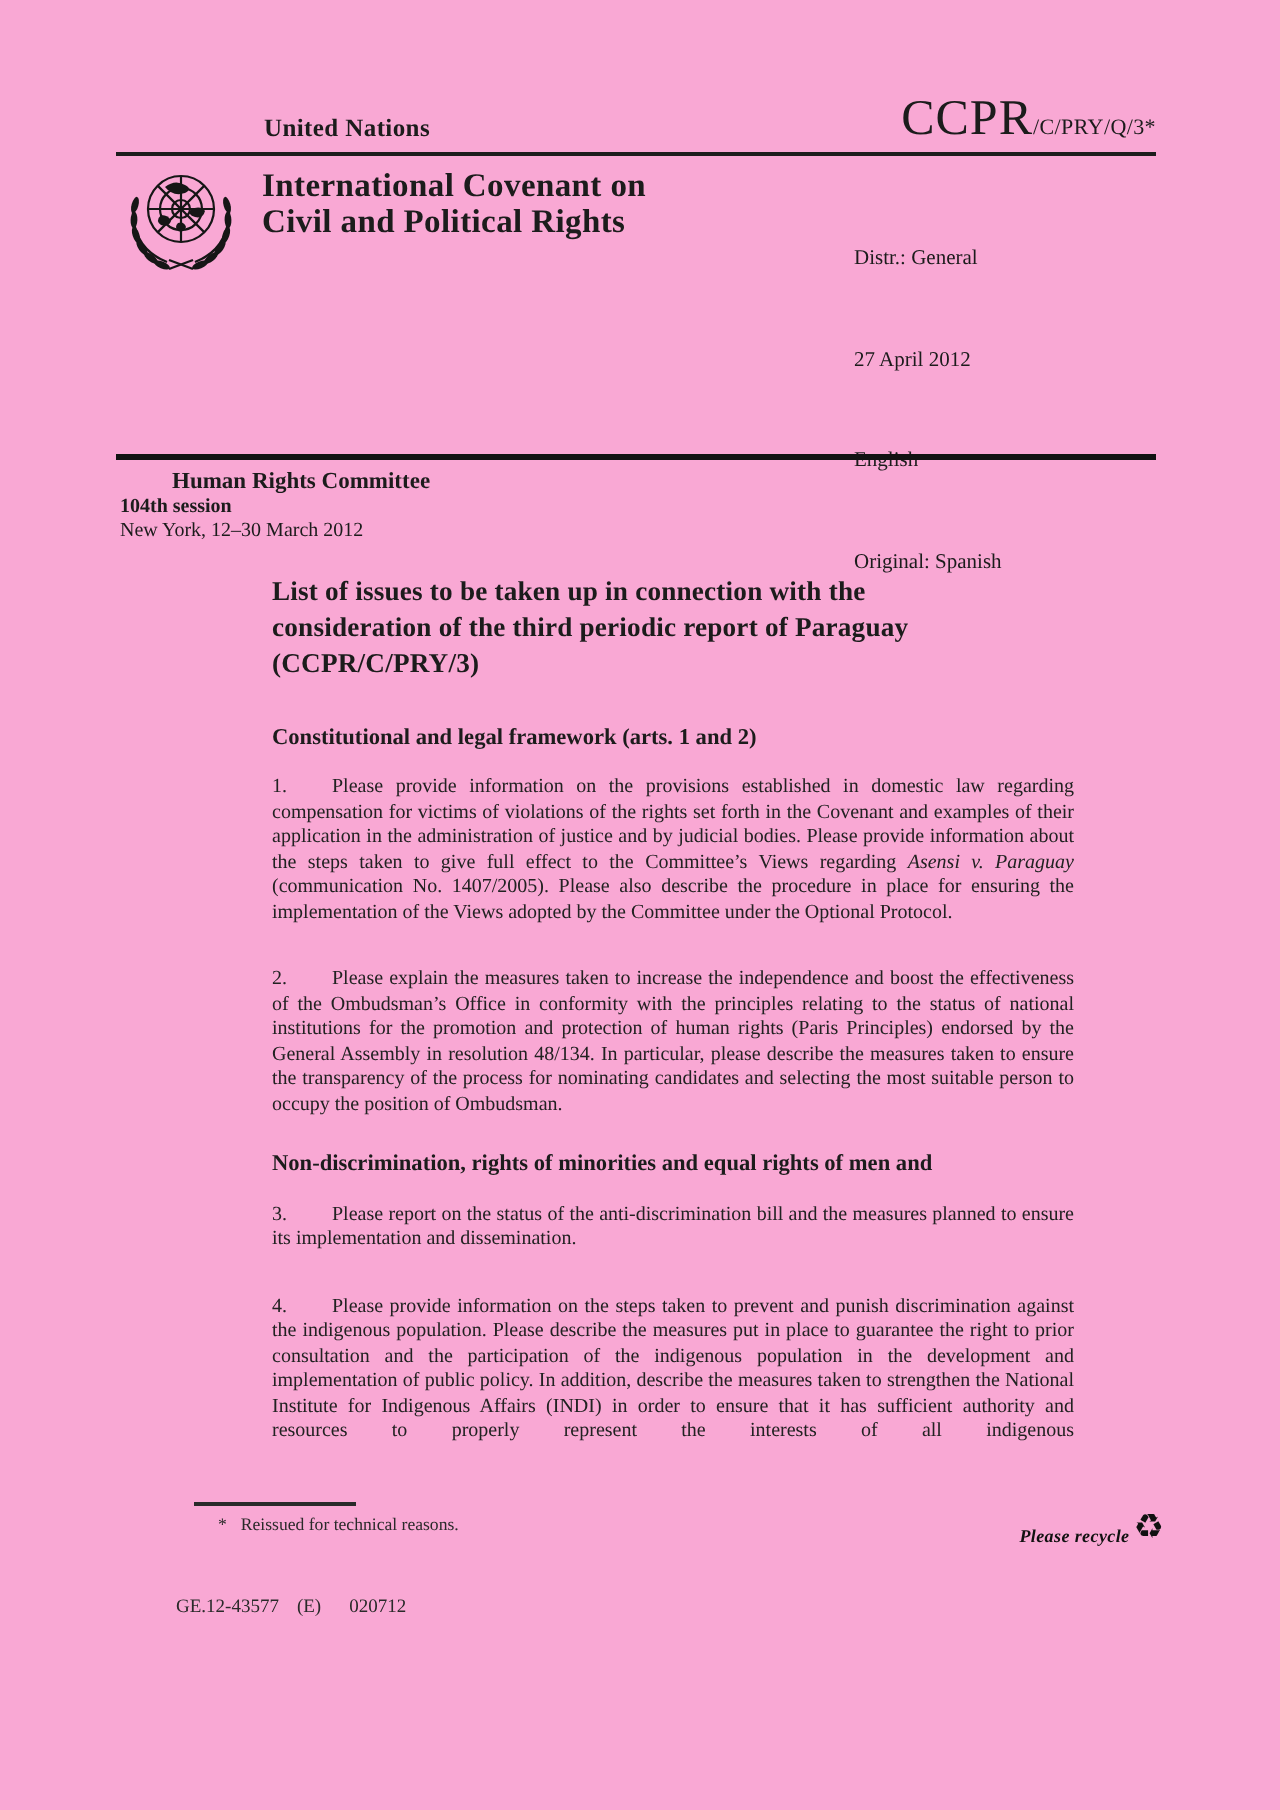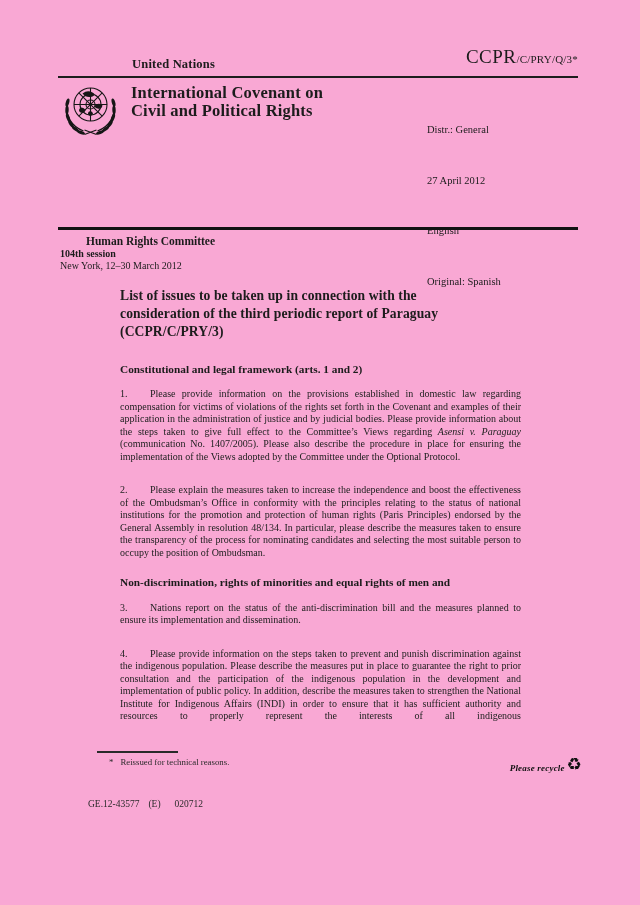--- a/index.html
+++ b/index.html
@@ -13,21 +13,21 @@
   }
   
   .org-name{
     position:absolute;left:132px;top:57px;
     font-size:12.5px;font-weight:bold;letter-spacing:.2px;
   }
   .doc-symbol{
     position:absolute;right:62px;top:46px;
     white-space:nowrap;
   }
-  .doc-symbol .big{font-size:19px;letter-spacing:.5px;text-align:center;}
+  .doc-symbol .big{font-size:25px;letter-spacing:.5px;text-align:center;}
   .doc-symbol .small{font-size:11px;letter-spacing:.2px;}
   .rule-thin{
     position:absolute;left:58px;width:520px;top:76px;height:2px;background:#1d1d1d;
   }
   .emblem{position:absolute;left:61px;top:81px;width:59px;height:62px;}
   .covenant{
     position:absolute;left:131px;top:84px;
     font-size:16.5px;font-weight:bold;line-height:17.5px;letter-spacing:.2px;
   }
   .covenant span{display:block;}
@@ -38,21 +38,21 @@
   .meta div{white-space:nowrap;margin-top:36px;}
   
   .rule-thick{
     position:absolute;left:58px;width:520px;top:227px;height:3px;background:#121212;
   }
   .committee{position:absolute;left:60px;top:234px;}
   .committee .name{font-size:11.5px;font-weight:bold;line-height:14px;margin-left:26px;}
   .committee .session{font-size:10px;font-weight:bold;line-height:12px;}
   .committee .venue{font-size:10px;line-height:12px;}
   
-  .main{position:absolute;left:120px;top:287px;width:401px;}
+  .main{position:absolute;left:136px;top:287px;width:401px;}
   .doc-title{font-size:13.6px;font-weight:bold;line-height:18px;letter-spacing:.1px;}
   .doc-title span{display:block;}
   .sec-heading{font-size:11.3px;font-weight:bold;line-height:15px;}
   .sec-heading span{display:block;}
   .sec1-heading{margin-top:21px;}
   .sec2-heading{margin-top:15px;}
   .para{
     font-size:10px;line-height:12.55px;text-align:justify;
     margin:0;color:#222;
   }
@@ -166,21 +166,21 @@
     </div>
 
     <p class="para first"><span class="para-num">1.</span><span>Please provide information on the provisions established in domestic law regarding compensation for victims of violations of the rights set forth in the Covenant and examples of their application in the administration of justice and by judicial bodies. Please provide information about the steps taken to give full effect to the Committee’s Views regarding </span><span class="case-name">Asensi v. Paraguay</span><span> (communication No. 1407/2005). Please also describe the procedure in place for ensuring the implementation of the Views adopted by the Committee under the Optional Protocol.</span></p>
 
     <p class="para next"><span class="para-num">2.</span><span>Please explain the measures taken to increase the independence and boost the effectiveness of the Ombudsman’s Office in conformity with the principles relating to the status of national institutions for the promotion and protection of human rights (Paris Principles) endorsed by the General Assembly in resolution 48/134. In particular, please describe the measures taken to ensure the transparency of the process for nominating candidates and selecting the most suitable person to occupy the position of Ombudsman.</span></p>
 
     <div class="sec-heading sec2-heading">
       <span>Non-discrimination, rights of minorities and equal rights of men and</span>
     </div>
 
-    <p class="para after-heading"><span class="para-num">3.</span><span>Nations report on the status of the anti-discrimination bill and the measures planned to ensure its implementation and dissemination.</span></p>
+    <p class="para after-heading"><span class="para-num">3.</span><span>Please report on the status of the anti-discrimination bill and the measures planned to ensure its implementation and dissemination.</span></p>
 
     <p class="para next cont"><span class="para-num">4.</span><span>Please provide information on the steps taken to prevent and punish discrimination against the indigenous population. Please describe the measures put in place to guarantee the right to prior consultation and the participation of the indigenous population in the development and implementation of public policy. In addition, describe the measures taken to strengthen the National Institute for Indigenous Affairs (INDI) in order to ensure that it has sufficient authority and resources to properly represent the interests of all indigenous</span></p>
   </div>
 
   <div class="footnote-rule"></div>
   <div class="footnote"><span class="marker">*</span><span>Reissued for technical reasons.</span></div>
 
   <div class="footer-job"><span>GE.12-43577</span><span class="gap1"></span><span>(E)</span><span class="gap2"></span><span>020712</span></div>
 
   <div class="recycle">

